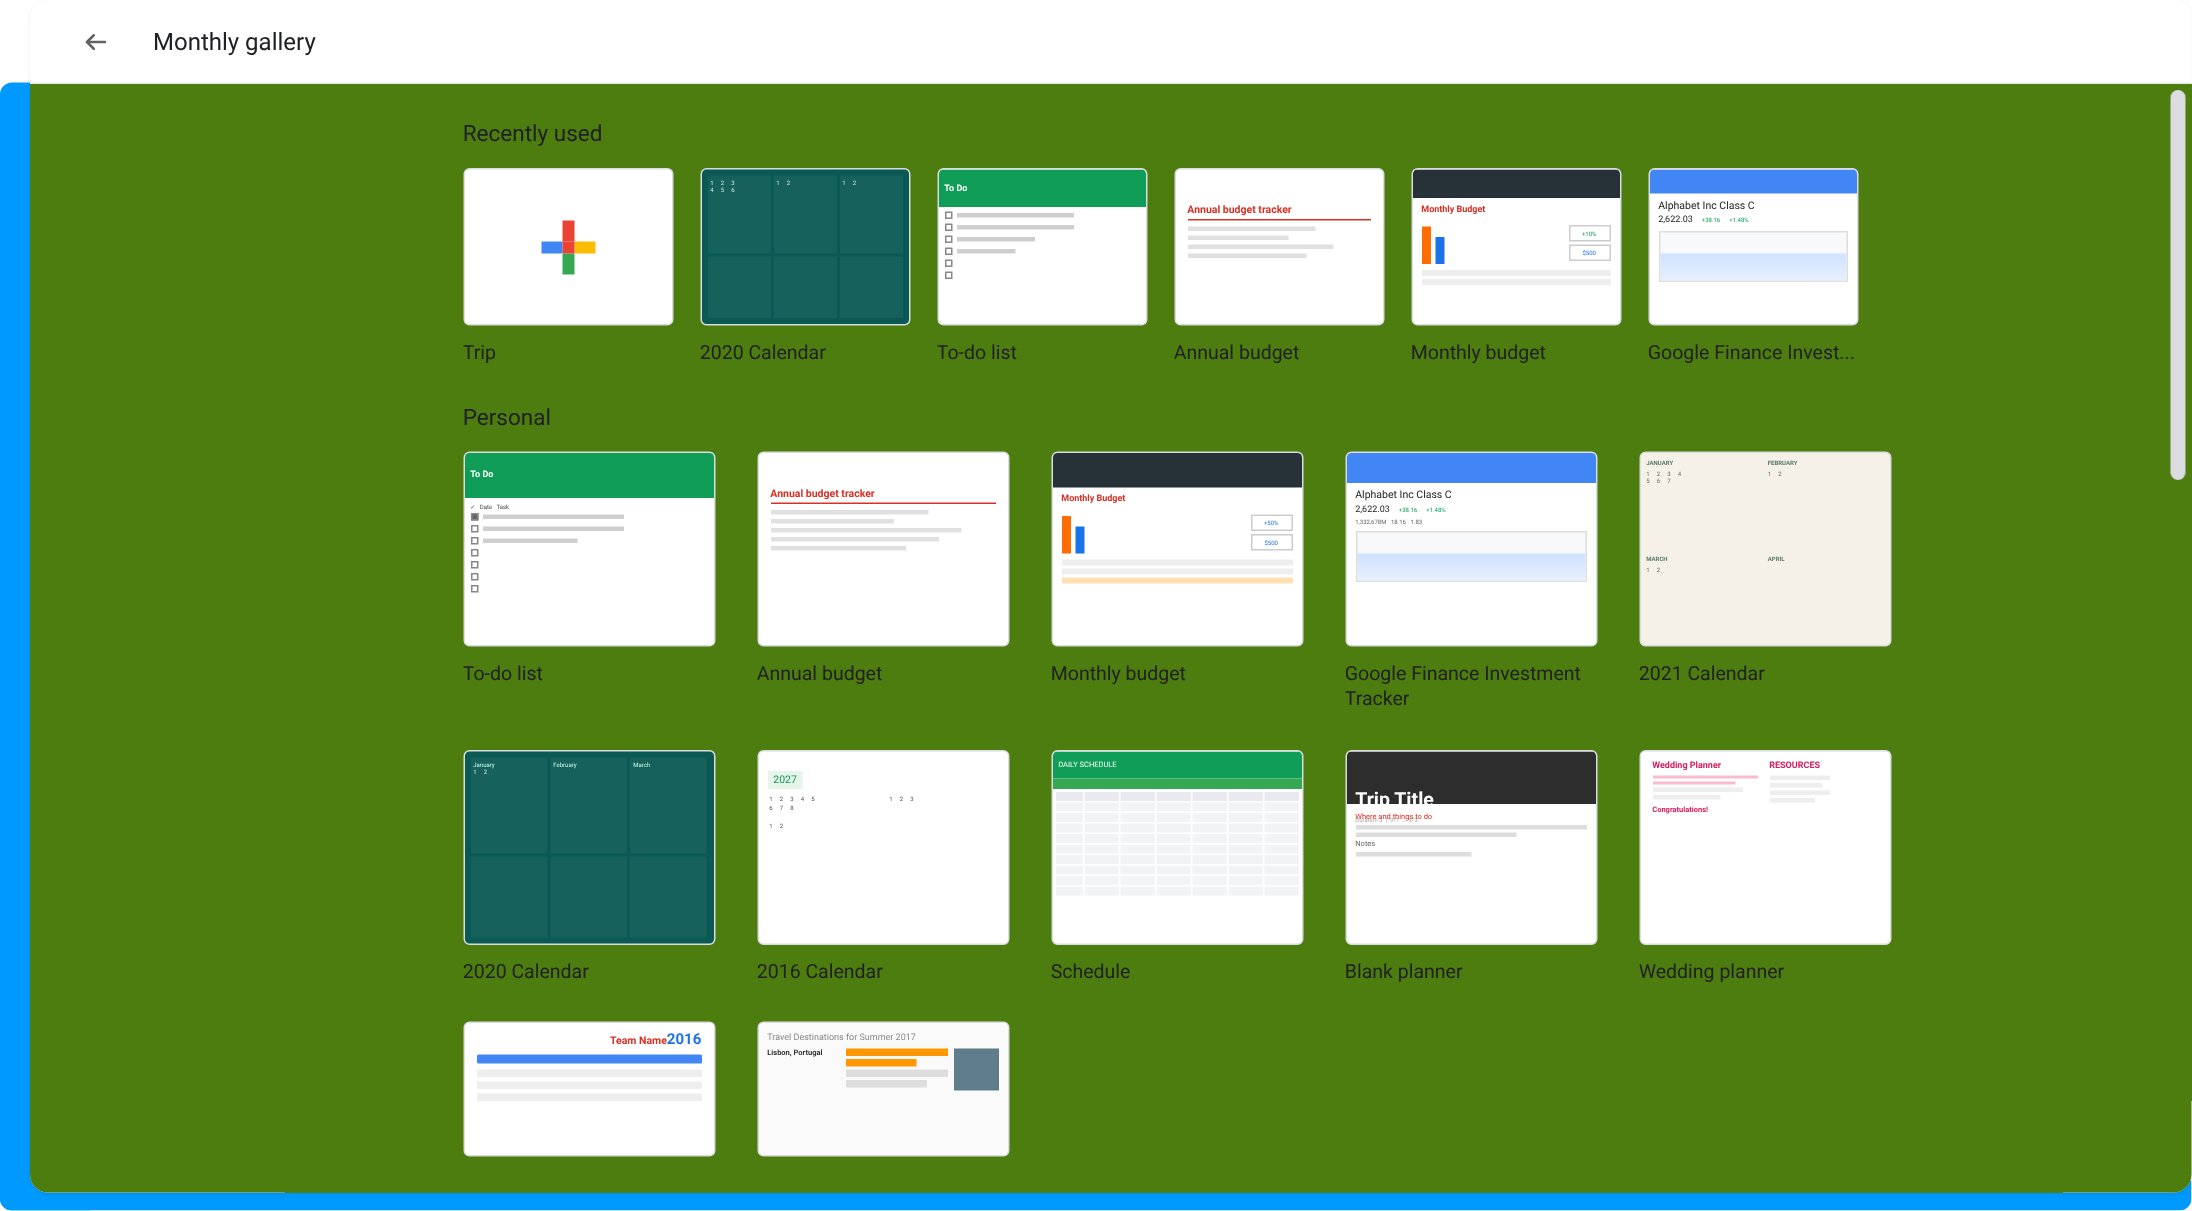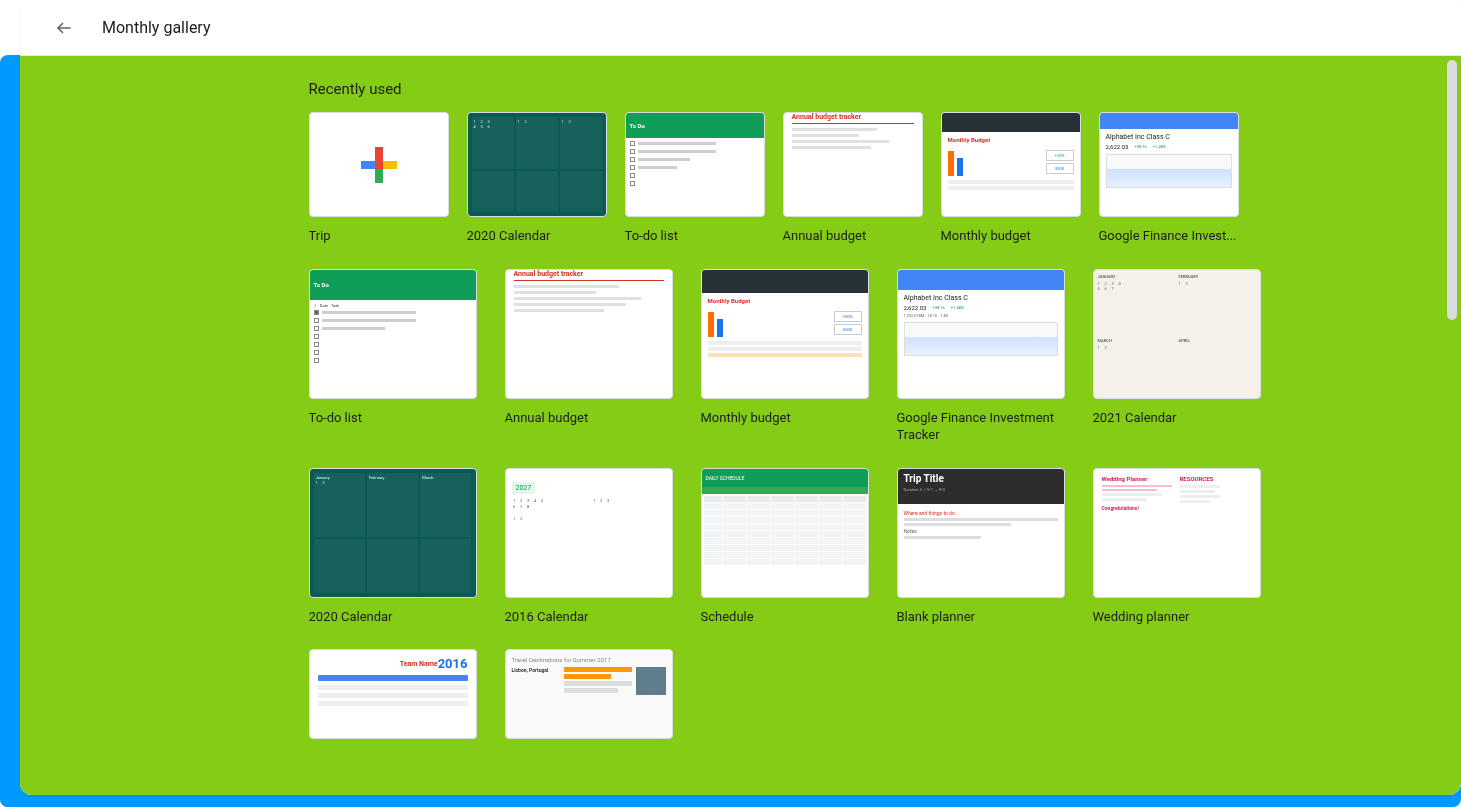--- a/index.html
+++ b/index.html
@@ -62,21 +62,21 @@
     margin-left: 18px;
     font-size: 16px;
     color: #202124;
   }
   .content {
     position: absolute;
     top: 56px;
     left: 0;
     right: 0;
     bottom: 0;
-    background: #84cc16;
+    background: #4d7c0f;
     overflow-y: auto;
     padding: 24px 0 24px 0;
   }
   .scrollbar-fake {
     position: absolute;
     right: 4px;
     top: 60px;
     width: 10px;
     height: 260px;
     background: #dadce0;
@@ -140,21 +140,21 @@
   .t-cal2020 .mon .row { display:flex; gap:2px; }
   .t-cal2020 .mon .d { width:5px; height:5px; color:#cfe5e3; }
 
   .t-todo .hd { background:#0f9d58; height:24%; padding:3px 4px; color:#fff; font-size:6px; font-weight:bold; display:flex; align-items:center; }
   .t-todo .body { padding:3px 4px; }
   .t-todo .line { display:flex; align-items:center; gap:3px; margin-bottom:3px; }
   .t-todo .cb { width:5px; height:5px; border:1px solid #888; }
   .t-todo .txt { height:3px; background:#888; flex:1; max-width:60%; opacity:0.4; }
   .t-todo .sub { font-size:4px; color:#444; margin-bottom:2px; }
 
-  .t-annual { padding:0 8px; }
+  .t-annual { padding:23px 8px; }
   .t-annual .title { color:#d93025; font-size:7px; font-weight:bold; }
   .t-annual .hr { height:1px; background:#d93025; margin:2px 0 4px; }
   .t-annual .bullets { font-size:4px; color:#555; }
   .t-annual .bullets div { margin-bottom:3px; height:3px; background:#999; opacity:0.3; width:70%; }
 
   .t-monthly .bar { background:#263238; height:18%; }
   .t-monthly .body { padding:4px 6px; }
   .t-monthly .mt { color:#d93025; font-size:6px; font-weight:bold; margin-bottom:3px; }
   .t-monthly .chart { display:flex; gap:6px; align-items:flex-end; height:30px; justify-content:space-between; }
   .t-monthly .bars { display:flex; gap:3px; align-items:flex-end; }
@@ -187,36 +187,36 @@
   .t-cal2019 .mon .d { width:5px; text-align:center; }
 
   .t-schedule .hd { background:#0f9d58; height:14%; color:#fff; font-size:5px; padding:2px 4px; display:flex; align-items:center; }
   .t-schedule .sh { background:#34a853; height:6%; }
   .t-schedule .body { padding:2px; }
   .t-schedule .grid { display:grid; grid-template-columns:18px repeat(6,1fr); gap:1px; }
   .t-schedule .cell { height:6px; background:#f1f3f4; }
   .t-schedule .hcell { height:6px; background:#e8eaed; }
 
   .t-travel .hd { background:#2d2d2d; height:28%; padding:4px 6px; }
-  .t-travel .hd .t { color:#fff; font-size:10px; font-weight:bold; }
+  .t-travel .hd .t { color:#fff; font-size:13px; font-weight:bold;margin-top:21px; }
   .t-travel .hd .sub { color:#aaa; font-size:4px; margin-top:3px; }
   .t-travel .body { padding:4px 6px; font-size:4px; color:#666; }
   .t-travel .body .sec { color:#d93025; font-size:5px; margin:2px 0; }
   .t-travel .body .line { height:3px; background:#ddd; margin-bottom:2px; }
 
   .t-wedding { padding:6px 8px; }
   .t-wedding .cols { display:flex; gap:8px; }
   .t-wedding .col .h { color:#d81b60; font-size:6px; font-weight:bold; margin-bottom:3px; }
   .t-wedding .col .line { height:3px; background:#eee; margin-bottom:2px; width:60px; }
   .t-wedding .pink { height:2px; background:#f8bbd0; margin-bottom:2px; width:70px; }
 
   .t-team { padding:6px 8px; }
   .t-team .top { display:flex; justify-content:flex-end; align-items:center; }
   .t-team .name { color:#d93025; font-size:7px; font-weight:bold; }
-  .t-team .yr { color:#1a73e8; font-size:13px; font-weight:bold; }
+  .t-team .yr { color:#1a73e8; font-size:10px; font-weight:bold; }
   .t-team .bar { background:#4285f4; height:6px; margin:4px 0; border-radius:1px; }
   .t-team .row { height:5px; background:#eee; margin-bottom:3px; }
 
   .t-dest { padding:6px; background:#fafafa; }
   .t-dest .title { color:#888; font-size:6px; margin-bottom:4px; }
   .t-dest .box { display:flex; gap:4px; }
   .t-dest .col1 { flex:1; }
   .t-dest .col1 .place { font-size:5px; color:#333; font-weight:bold; }
   .t-dest .col2 { flex:1.4; }
   .t-dest .obar { height:5px; background:#ff9800; margin-bottom:2px; }
@@ -383,20 +383,21 @@
                 </div>
             </div>
           </div>
           <div class="card-label">Google Finance Invest...</div>
         </div>
 
       </div>
     </div>
 
     <div class="section section-personal">
+      <div class="section-title">Personal</div>
 
       <div class="card-row">
 
         <div class="card card-personal">
           <div class="thumb thumb-personal t-todo">
             <div class="hd">To Do</div>
             <div class="body">
               <div class="sub">✓ &nbsp; Date &nbsp; Task</div>
               <div class="line">
                   <div class="cb" style="background:#666"></div>

